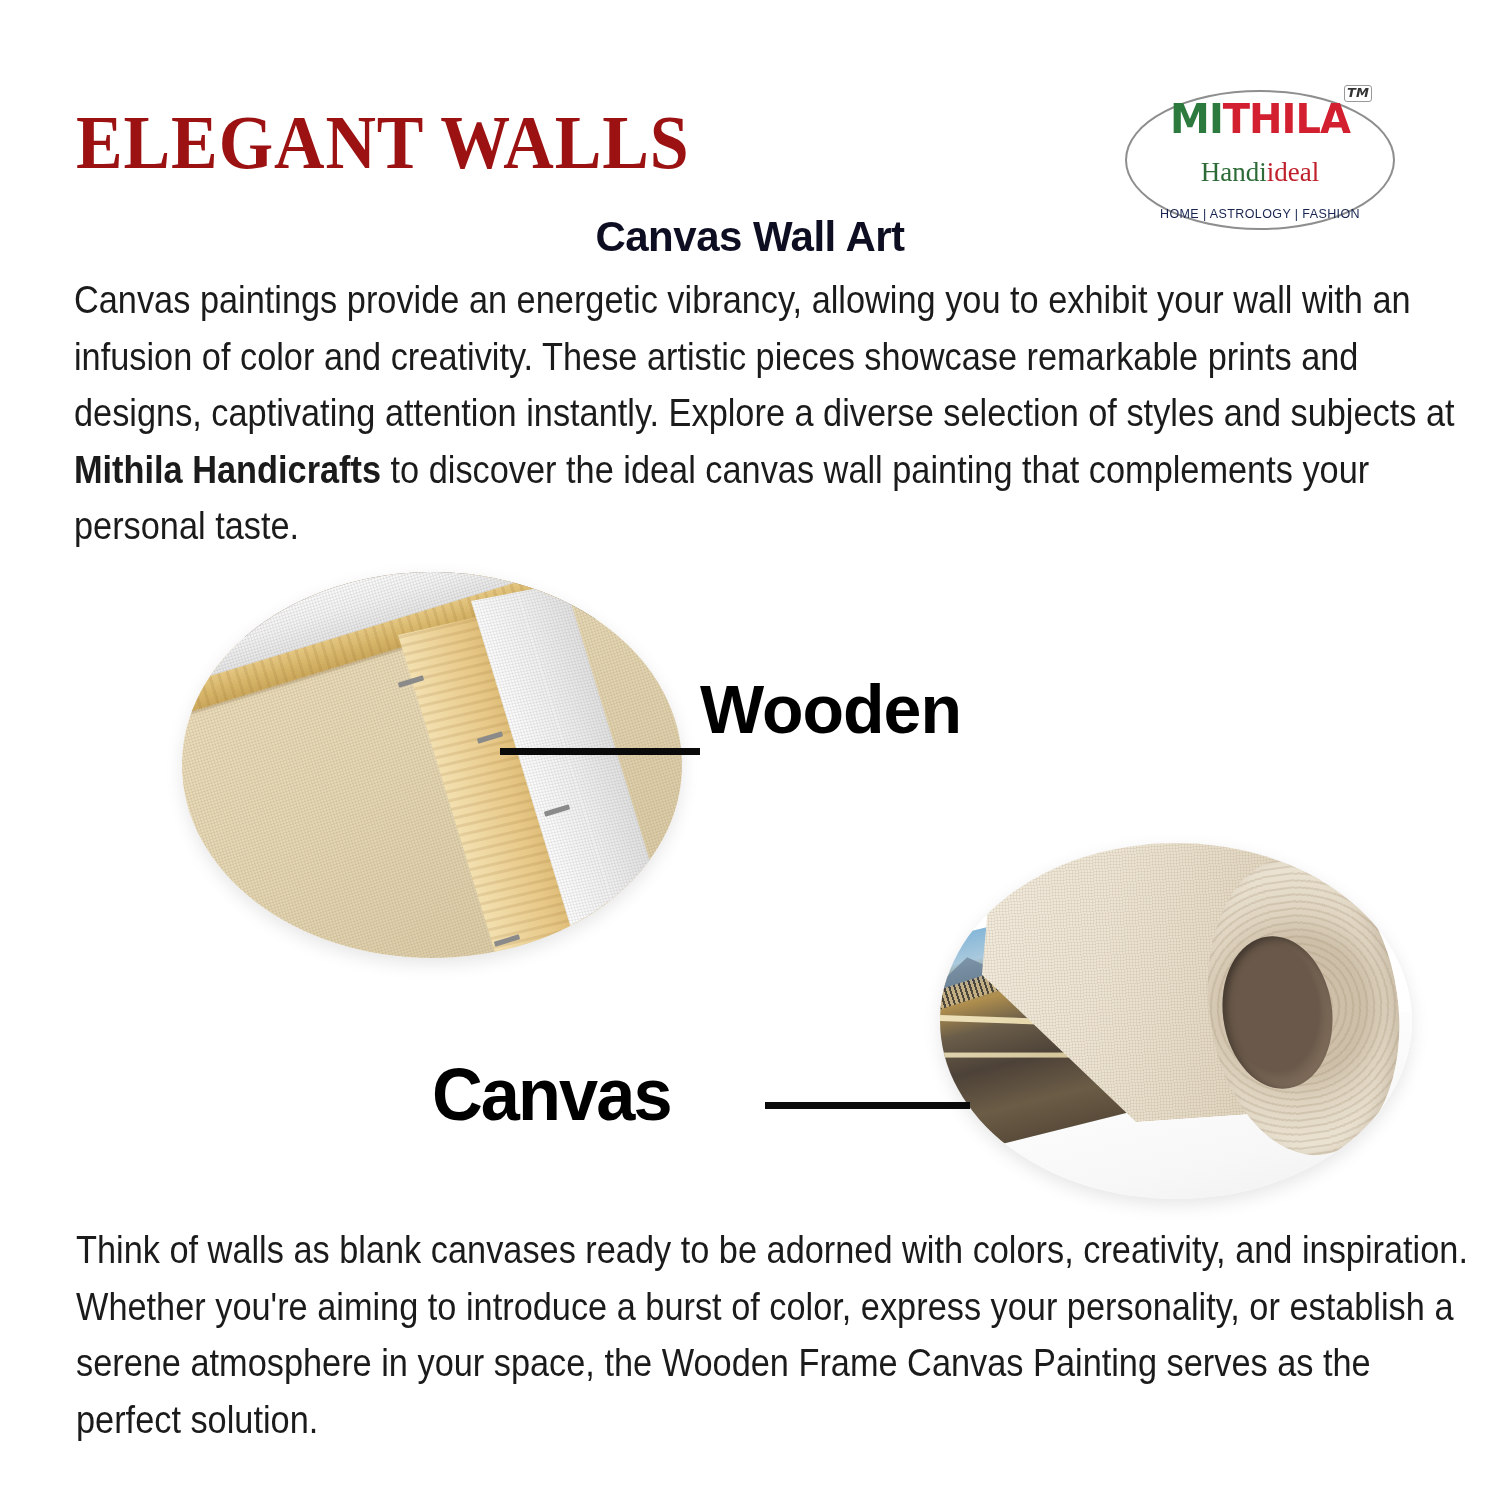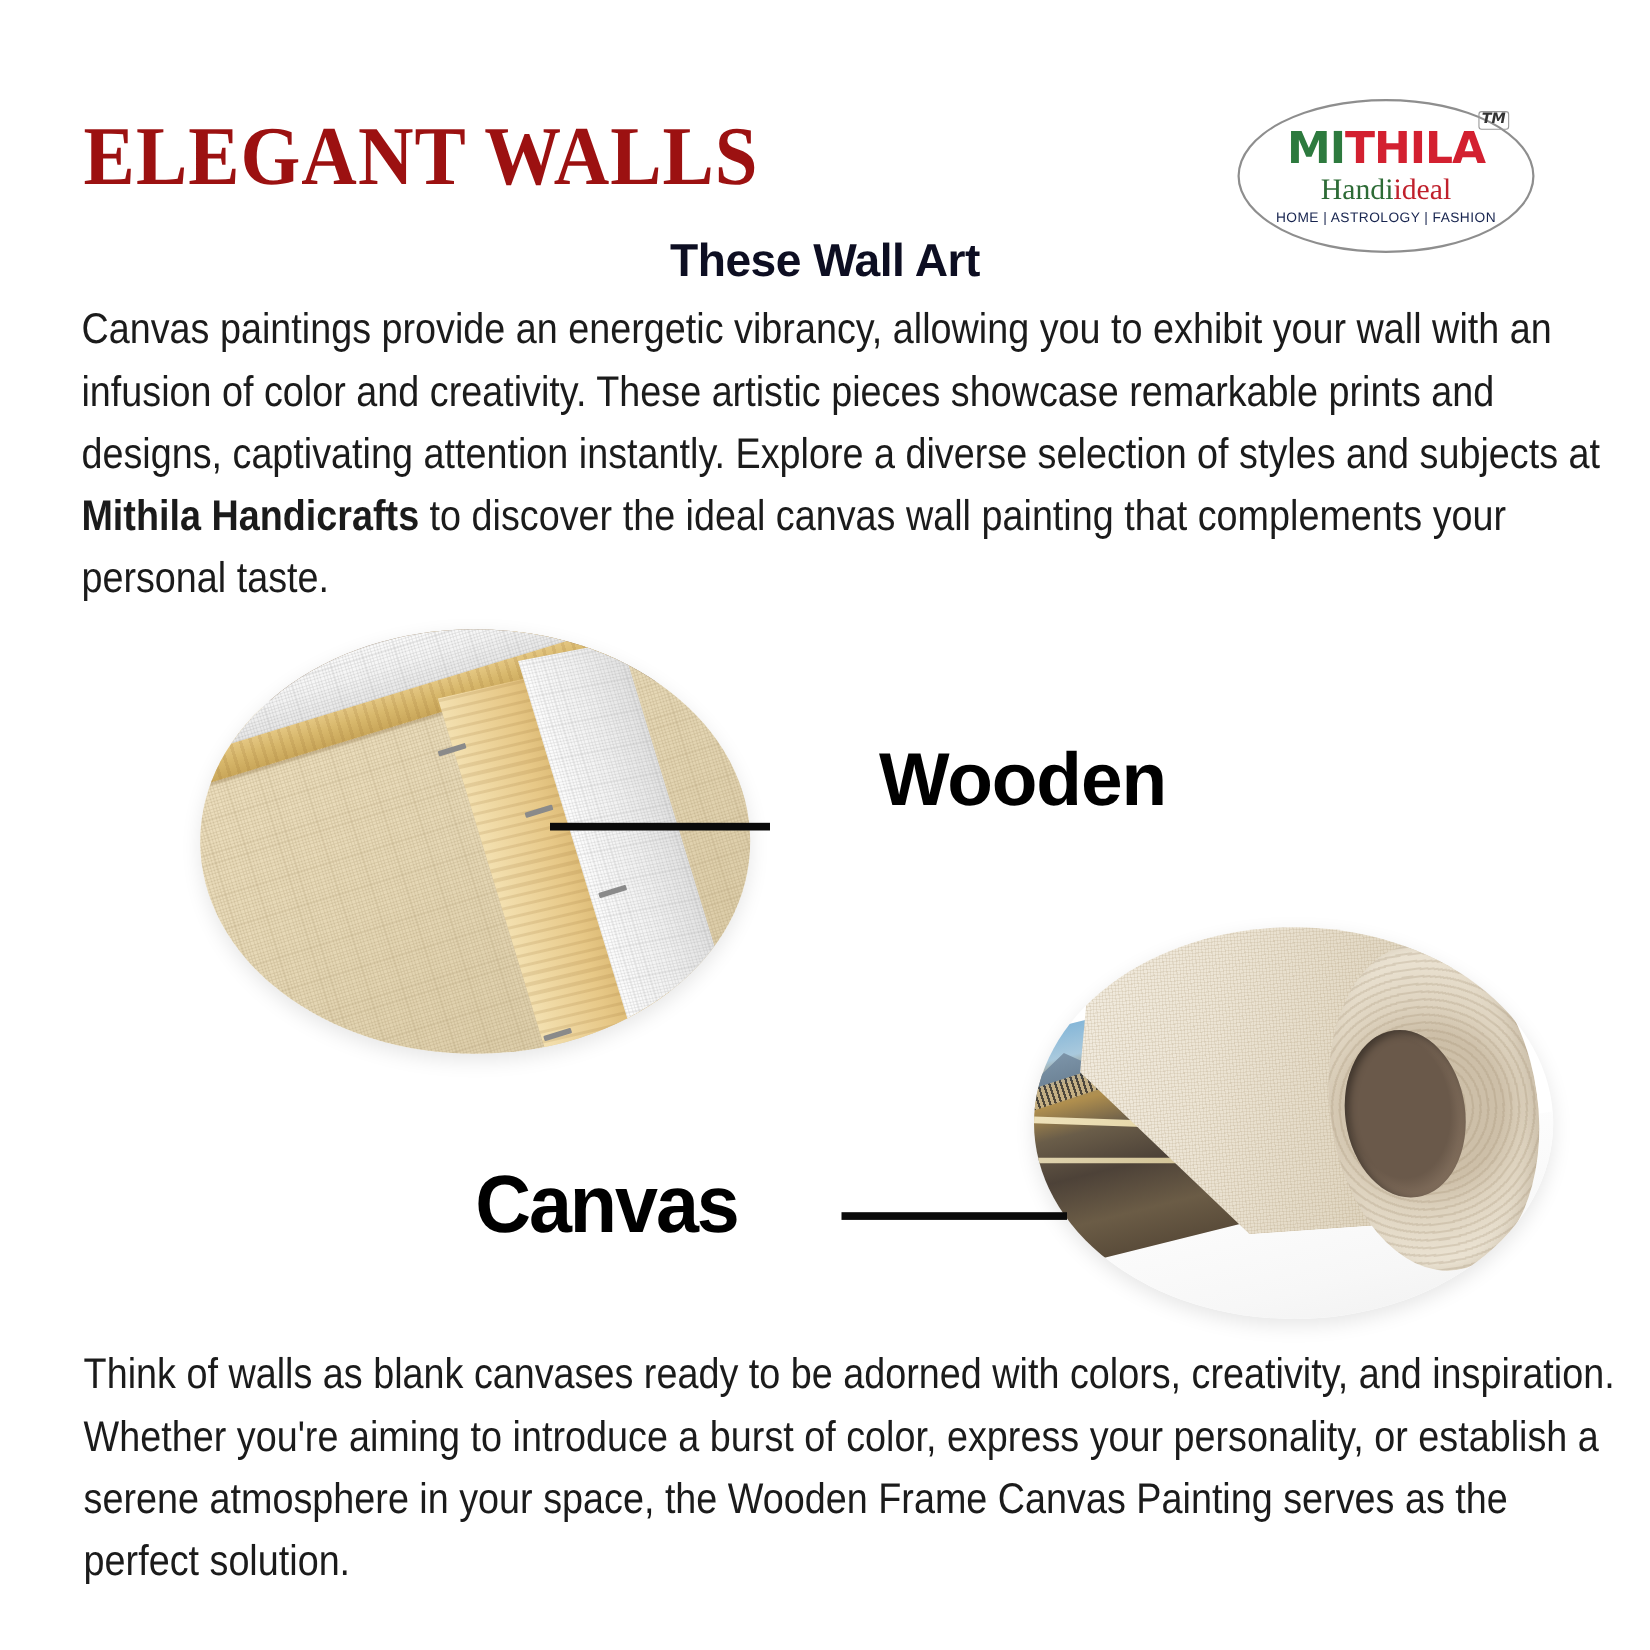--- a/index.html
+++ b/index.html
@@ -56,21 +56,21 @@
     background: #ffffff;
     box-sizing: border-box;
   }
   .logo-inner {
     position: absolute;
     inset: 0;
     display: flex;
     flex-direction: column;
     align-items: center;
     justify-content: center;
-    gap: 1px;
+    gap: 17px;
   }
   .logo-mithila {
     font-family: "DejaVu Sans", sans-serif;
     font-weight: bold;
     font-size: 40px;
     letter-spacing: -1px;
     line-height: 1;
     position: relative;
     white-space: nowrap;
   }
@@ -390,21 +390,21 @@
     background: #0a0a0a;
   }
   .line-frame { left: 500px; top: 748px; width: 200px; }
   .line-canvas { left: 765px; top: 1102px; width: 205px; }
 
   .label-frame {
     position: absolute;
     left: 700px;
     top: 673px;
     width: 360px;
-    text-align: right;
+    text-align: left;
     font-family: "Liberation Sans", "DejaVu Sans", sans-serif;
     font-weight: bold;
     font-size: 68px;
     line-height: 1.07;
     letter-spacing: -1px;
     color: #000000;
   }
   .label-canvas {
     position: absolute;
     left: 432px;
@@ -433,21 +433,21 @@
         <span class="g">MI</span><span class="r">THILA</span>
         <span class="logo-tm">TM</span>
       </div>
       <div class="logo-handicrafts">
         <span class="g">Handi</span><span class="r">ideal</span>
       </div>
       <div class="logo-tagline">HOME | ASTROLOGY | FASHION</div>
     </div>
   </div>
 
-  <div class="subtitle">These Wall Art</div>
+  <div class="subtitle">Canvas Wall Art</div>
 
   <div class="para para-top"><span>Canvas paintings provide an energetic vibrancy, allowing you to exhibit your wall with an infusion of color and creativity. These artistic pieces showcase remarkable prints and designs, captivating attention instantly. Explore a diverse selection of styles and subjects at </span><b>Mithila Handicrafts</b><span> to discover the ideal canvas wall painting that complements your personal taste.</span></div>
 
   <div class="fig-frame">
     <div class="photo">
       <div class="road-strip">
 
         <div class="road-line"></div>
         <div class="road-line b"></div>
         <div class="road-line c"></div>

